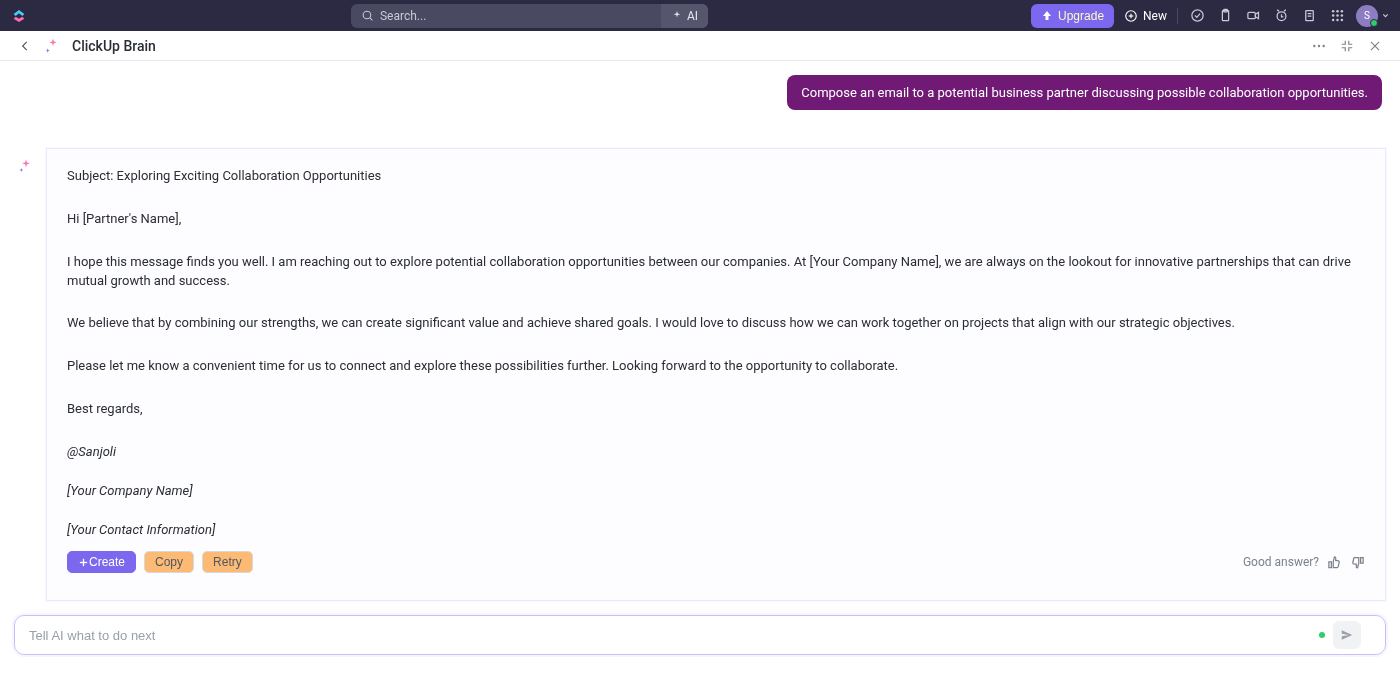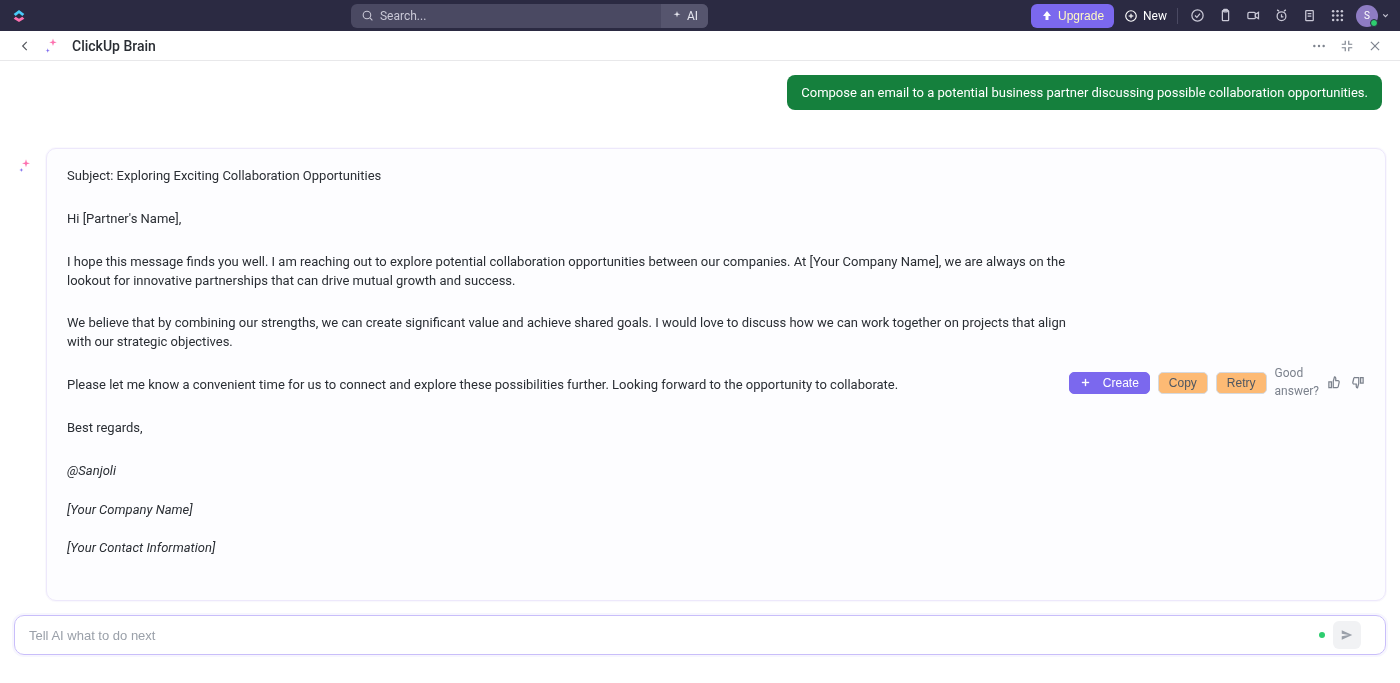--- a/index.html
+++ b/index.html
@@ -120,45 +120,45 @@
   
   .content {
     padding: 14px 14px 0 14px;
     display: flex; flex-direction: column;
     height: calc(683px - 33px - 42px);
   }
   .user-msg-row {
     display:flex; justify-content:flex-end; margin-bottom: 38px; margin-right: 4px;
   }
   .user-bubble {
-    background: #15803d;
+    background: #701a75;
     color: #fff;
     padding: 10px 14px;
     border-radius: 8px;
     font-size: 13px;
     max-width: 80%;
   }
   .ai-row {
     display:flex; gap:8px;
     flex:1; min-height:0;
   }
   .ai-badge {
     width:24px;height:24px;
     flex-shrink:0;
     display:flex;align-items:center;justify-content:center;
     margin-top: 6px;
   }
   .ai-card {
     flex:1;
     border: 1px solid #ede8fb;
-    border-radius: 10px;
+    border-radius: 0;
     padding: 18px 20px 14px 20px;
     background: #fdfdff;
     box-shadow: 0 0 0 1px rgba(123,104,238,0.04), 0 1px 3px rgba(0,0,0,0.01);
-    display:flex;flex-direction:row;
+    display:flex;flex-direction:column;
     font-size: 13px;
     color: #2a2e34;
     line-height: 1.45;
   }
   .ai-card p { margin-bottom: 0; }
   .email-block { display:flex; flex-direction:column; gap: 24px; }
   .sig-block { display:flex; flex-direction:column; gap: 20px; font-style: italic; }
   .card-footer {
     margin-top: 12px;
     display:flex; align-items:center; gap:8px;
@@ -169,21 +169,21 @@
     color:#4f5762;
     padding: 3px 10px;
     border-radius: 5px;
     font-size: 12px;
     cursor:pointer;
   }
   .pill.primary {
     background:#7b68ee;
     border-color:#7b68ee;
     color:#fff;
-    display:inline-flex; align-items:center; gap:12px;
+    display:inline-flex; align-items:center; gap:0;
   }
   .feedback {
     margin-left:auto;
     display:flex;align-items:center;gap:8px;
     color:#7c828d;
     font-size:12px;
   }
   .fb-icon {cursor:pointer; display:flex;}
 
   

